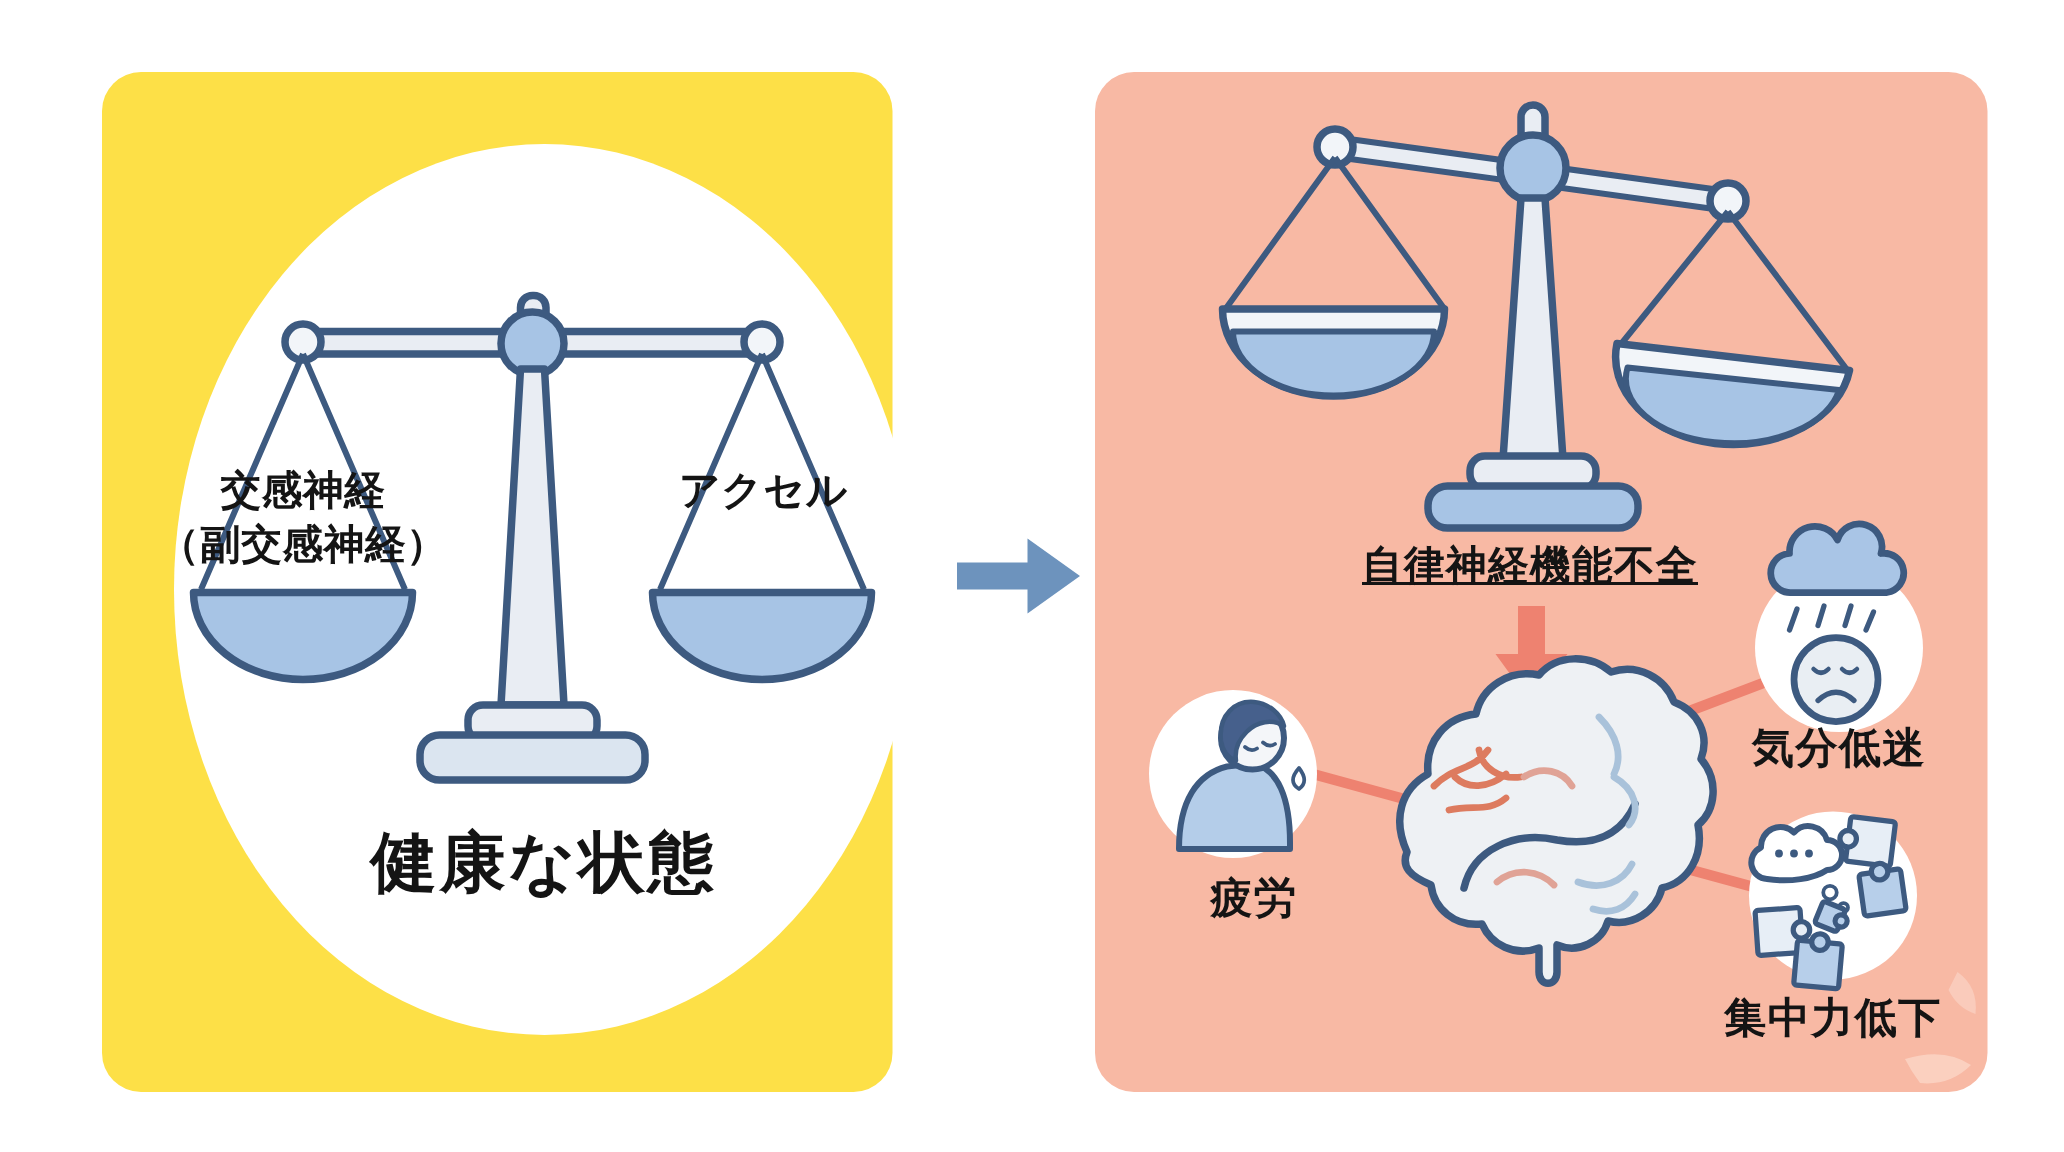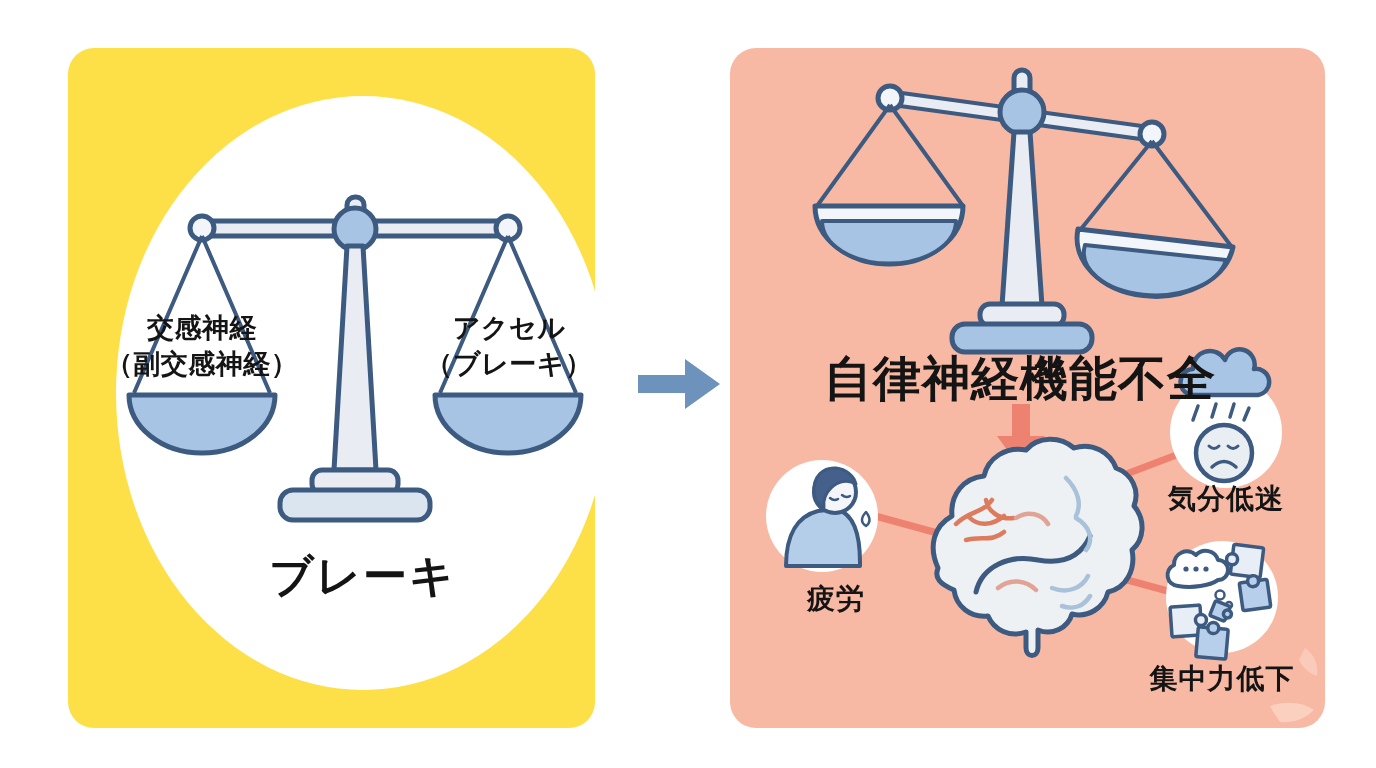--- a/index.html
+++ b/index.html
@@ -8,21 +8,21 @@
     font-family:"DejaVu Sans","Liberation Sans",sans-serif;
   }
   .panel{position:absolute;top:48px;height:680px;border-radius:26px;}
   .panel-left{left:68px;width:527px;background:#fde047;}
   .panel-right{left:730px;width:595px;background:#f8b9a4;}
   .abs{position:absolute;}
   svg{display:block;}
   .jp{color:#141414;font-weight:bold;text-align:center;}
   .pan-label{font-size:27px;line-height:36px;letter-spacing:0.5px;}
   .caption{font-size:44px;line-height:52px;letter-spacing:2px;}
-  .rtitle{font-size:48px;line-height:44px;letter-spacing:1px;}
+  .rtitle{font-size:27px;line-height:44px;letter-spacing:1px;text-decoration:underline;}
   .symptom-label{font-size:28px;line-height:34px;letter-spacing:1px;}
 </style>
 </head>
 <body>
 
 <div class="panel panel-left">
   <svg class="abs" style="left:0;top:0" width="589" height="680" viewBox="0 0 589 680">
     <ellipse cx="295" cy="345" rx="247" ry="297" fill="#ffffff"></ellipse>
     <g stroke="#3d5a80" stroke-width="5" stroke-linejoin="round">
       <rect x="279" y="149" width="17" height="32" rx="8" fill="#e9edf3"></rect>
@@ -38,23 +38,22 @@
       <rect x="212" y="442" width="150" height="30" rx="13" fill="#dbe5f0"></rect>
     </g>
   </svg>
 
   <div class="abs jp pan-label" style="left:24px;top:262px;width:220px">
     <div>交感神経</div>
     <div>（副交感神経）</div>
   </div>
   <div class="abs jp pan-label" style="left:331px;top:262px;width:220px">
     <div>アクセル</div>
-    <div>（ブレーキ）</div>
   </div>
-  <div class="abs jp caption" style="left:0;top:502px;width:589px">ブレーキ</div>
+  <div class="abs jp caption" style="left:0;top:502px;width:589px">健康な状態</div>
 </div>
 
 <svg class="abs" style="left:638px;top:356px" width="84" height="58" viewBox="0 0 84 58">
   <polygon points="0,19 47,19 47,3 82,28 47,53 47,37 0,37" fill="#6d93bd"></polygon>
 </svg>
 
 <div class="panel panel-right">
   <svg class="abs" style="left:0;top:0" width="595" height="680" viewBox="0 0 595 680">
 
     <path d="M540,658 q26,-8 44,4 q-14,14 -34,12 q-6,-8 -10,-16 z" fill="#fbd3c4" opacity="0.85"></path>

